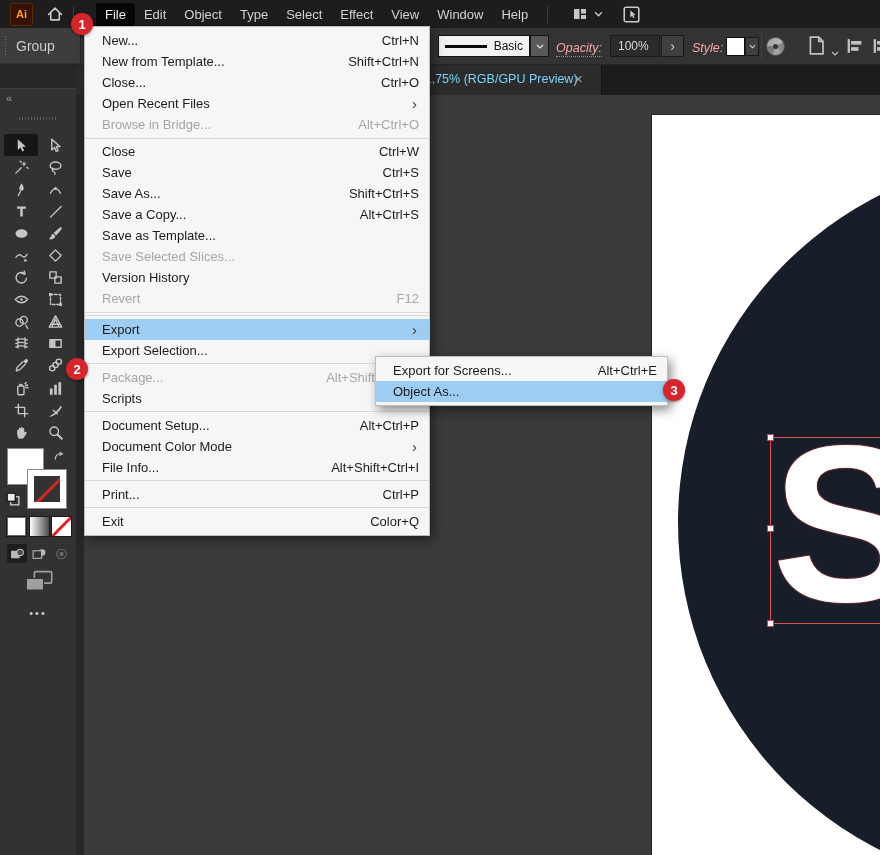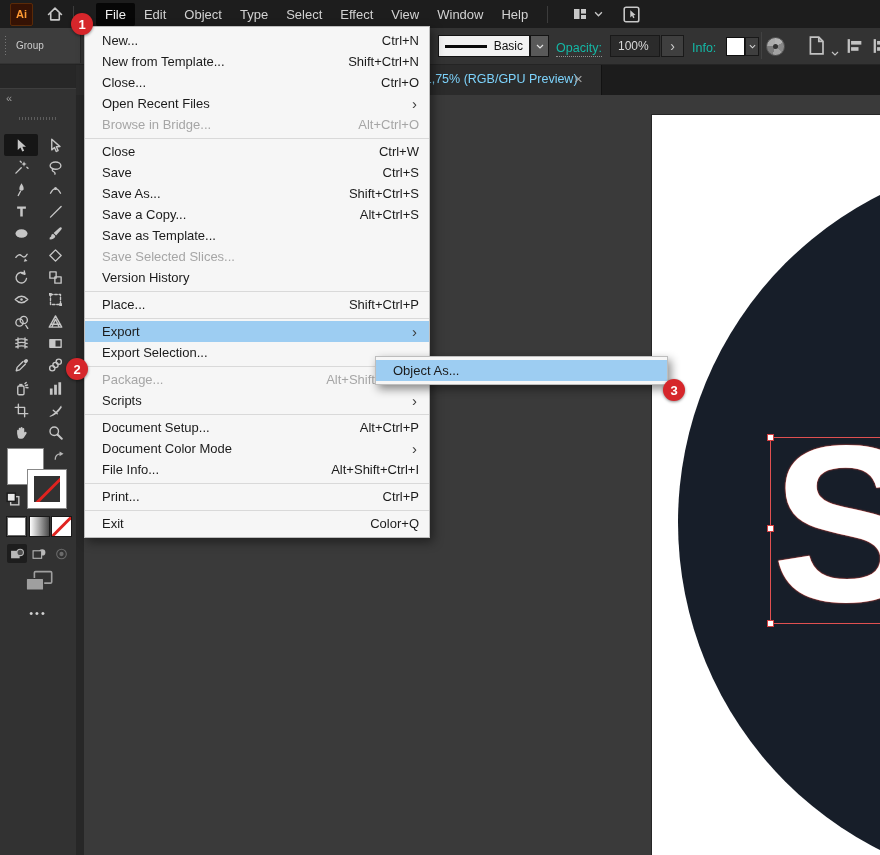--- a/index.html
+++ b/index.html
@@ -19,31 +19,31 @@
   .mb-item{color:#d2d2d2;font-size:13px;padding:4px 9px;border-radius:2px;cursor:default;}
   .mb-item.active{background:#070707;color:#f0f0f0;}
   .mb-right{display:flex;align-items:center;margin-left:14px;gap:6px;}
   
   .controlbar{position:absolute;left:0;top:28px;width:880px;height:36px;background:#333333;
               border-bottom:1px solid #242424;z-index:10;}
   .group-chip{position:absolute;left:0;top:0;width:80px;height:35px;background:#3d3d3d;
               border-right:1px solid #262626;display:flex;align-items:center;}
   .group-chip .dots{width:4px;height:22px;margin-left:4px;
         background-image:radial-gradient(#767676 30%,transparent 32%);background-size:3px 3px;}
-  .group-label{color:#cccccc;font-size:10px;margin-left:8px;text-align:right;}
+  .group-label{color:#cccccc;font-size:14px;margin-left:8px;text-align:right;}
   .swatch-dd{position:absolute;left:377px;top:8px;width:36px;height:20px;background:#747474;
              border:1px solid #5c5c5c;}
   .swatch-dd-chev{position:absolute;left:417px;top:13px;color:#9a9a9a;}
   .basic-field{position:absolute;left:438px;top:7px;width:92px;height:22px;background:#f2f2f2;
                border:1px solid #141414;box-sizing:border-box;display:flex;align-items:center;padding:0 6px;}
   .basic-line{width:42px;height:3px;background:#0a0a0a;}
   .basic-label{margin-left:auto;font-size:12px;color:#111;}
   .basic-chev{position:absolute;left:530px;top:7px;width:19px;height:22px;background:#595959;
               border:1px solid #141414;box-sizing:border-box;display:flex;align-items:center;justify-content:center;color:#e3e3e3;}
-  .cb-label{position:absolute;top:13px;color:#14b8a6;font-size:12.5px;}
+  .cb-label{position:absolute;top:13px;color:#fca5a5;font-size:12.5px;font-style:italic;}
   .opacity-label{left:556px;border-bottom:1px dotted #8f8f8f;padding-bottom:1px;}
   .opacity-field{position:absolute;left:610px;top:7px;width:50px;height:22px;background:#2b2b2b;
                  border:1px solid #191919;box-sizing:border-box;color:#d9d9d9;font-size:12px;
                  line-height:20px;padding-left:7px;}
   .opacity-chev{position:absolute;left:661px;top:7px;width:23px;height:22px;background:#3f3f3f;
                 border:1px solid #191919;box-sizing:border-box;color:#cfcfcf;font-size:14px;
                 display:flex;align-items:center;justify-content:center;}
   .style-label{left:692px;}
   .style-swatch{position:absolute;left:726px;top:9px;width:19px;height:19px;background:#ffffff;
                 border:1px solid #0f0f0f;box-sizing:border-box;}
@@ -204,21 +204,21 @@
       <span class="basic-label">Basic</span>
     </div>
     <div class="basic-chev">
       <svg width="8" height="5" viewBox="0 0 8 5">
           <path d="M1 1 L4 4 L7 1" fill="none" stroke="currentColor" stroke-width="1.2"></path>
         </svg>
     </div>
     <span class="cb-label opacity-label">Opacity:</span>
     <div class="opacity-field">100%</div>
     <div class="opacity-chev">›</div>
-    <span class="cb-label style-label">Info:</span>
+    <span class="cb-label style-label">Style:</span>
     <div class="style-swatch"></div>
     <div class="style-chev">
       <svg width="7" height="5" viewBox="0 0 8 5">
           <path d="M1 1 L4 4 L7 1" fill="none" stroke="currentColor" stroke-width="1.2"></path>
         </svg>
     </div>
     <div class="cb-sep"></div>
     <div class="wheel"></div>
     <span class="doc-icon">
       <svg width="20" height="21" viewBox="0 0 14 15">
@@ -515,25 +515,25 @@
         <span class="mi-right"></span>
       </div>
       <div class="menu-item disabled">
         <span class="mi-label">Save Selected Slices...</span>
         <span class="mi-right"></span>
       </div>
       <div class="menu-item">
         <span class="mi-label">Version History</span>
         <span class="mi-right"></span>
       </div>
-      <div class="menu-sep"></div>
-      <div class="menu-item">
-        <span class="mi-label">Place...</span>
-        <span class="mi-right">Shift+Ctrl+P</span>
-      </div>
+      <div class="menu-item disabled">
+        <span class="mi-label">Revert</span>
+        <span class="mi-right">F12</span>
+      </div>
+      <div class="menu-sep"></div>
       <div class="menu-sep"></div>
       <div class="menu-item highlight">
         <span class="mi-label">Export</span>
         <span class="mi-right arrow">›</span>
       </div>
       <div class="menu-item">
         <span class="mi-label">Export Selection...</span>
         <span class="mi-right"></span>
       </div>
       <div class="menu-sep"></div>
@@ -564,20 +564,24 @@
         <span class="mi-right">Ctrl+P</span>
       </div>
       <div class="menu-sep"></div>
       <div class="menu-item">
         <span class="mi-label">Exit</span>
         <span class="mi-right">Color+Q</span>
       </div>
     </div>
 
   <div class="menu-panel export-submenu" id="export-submenu">
+      <div class="menu-item">
+        <span class="mi-label">Export for Screens...</span>
+        <span class="mi-right">Alt+Ctrl+E</span>
+      </div>
       <div class="menu-item highlight">
         <span class="mi-label">Object As...</span>
         <span class="mi-right"></span>
       </div>
     </div>
 
   <div class="badge" id="badge1">1</div>
   <div class="badge" id="badge2">2</div>
   <div class="badge" id="badge3">3</div>
 

